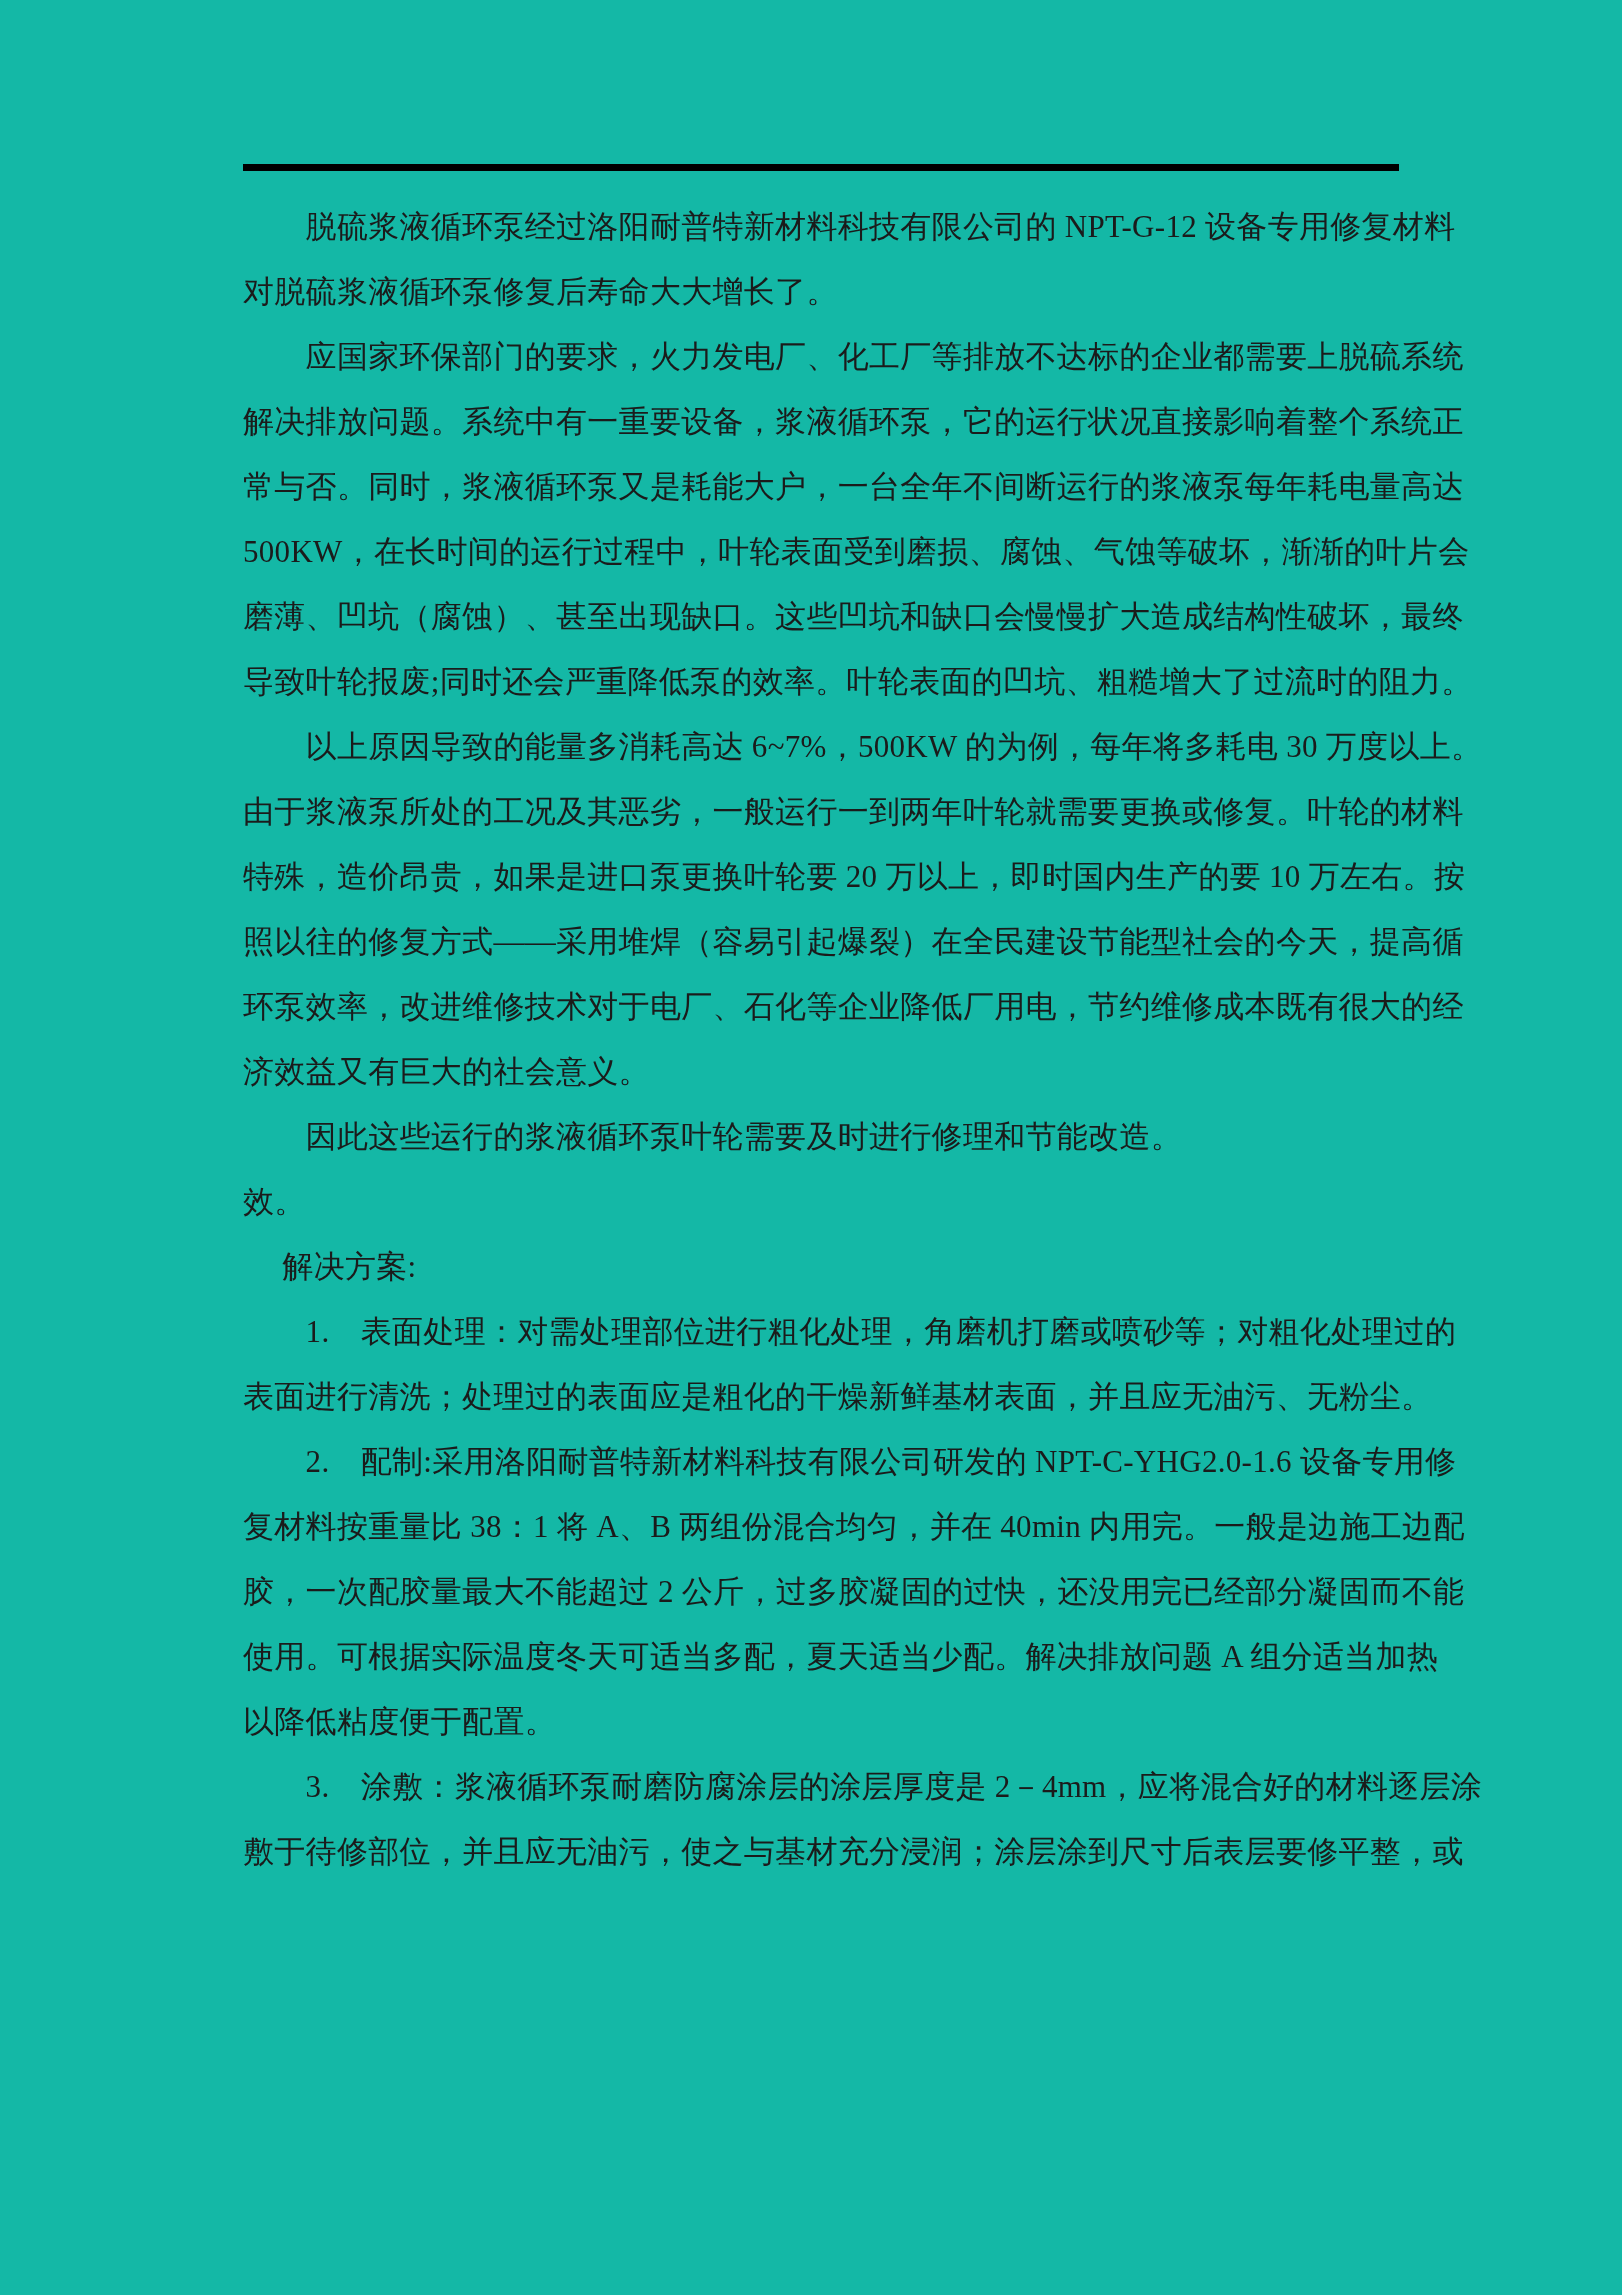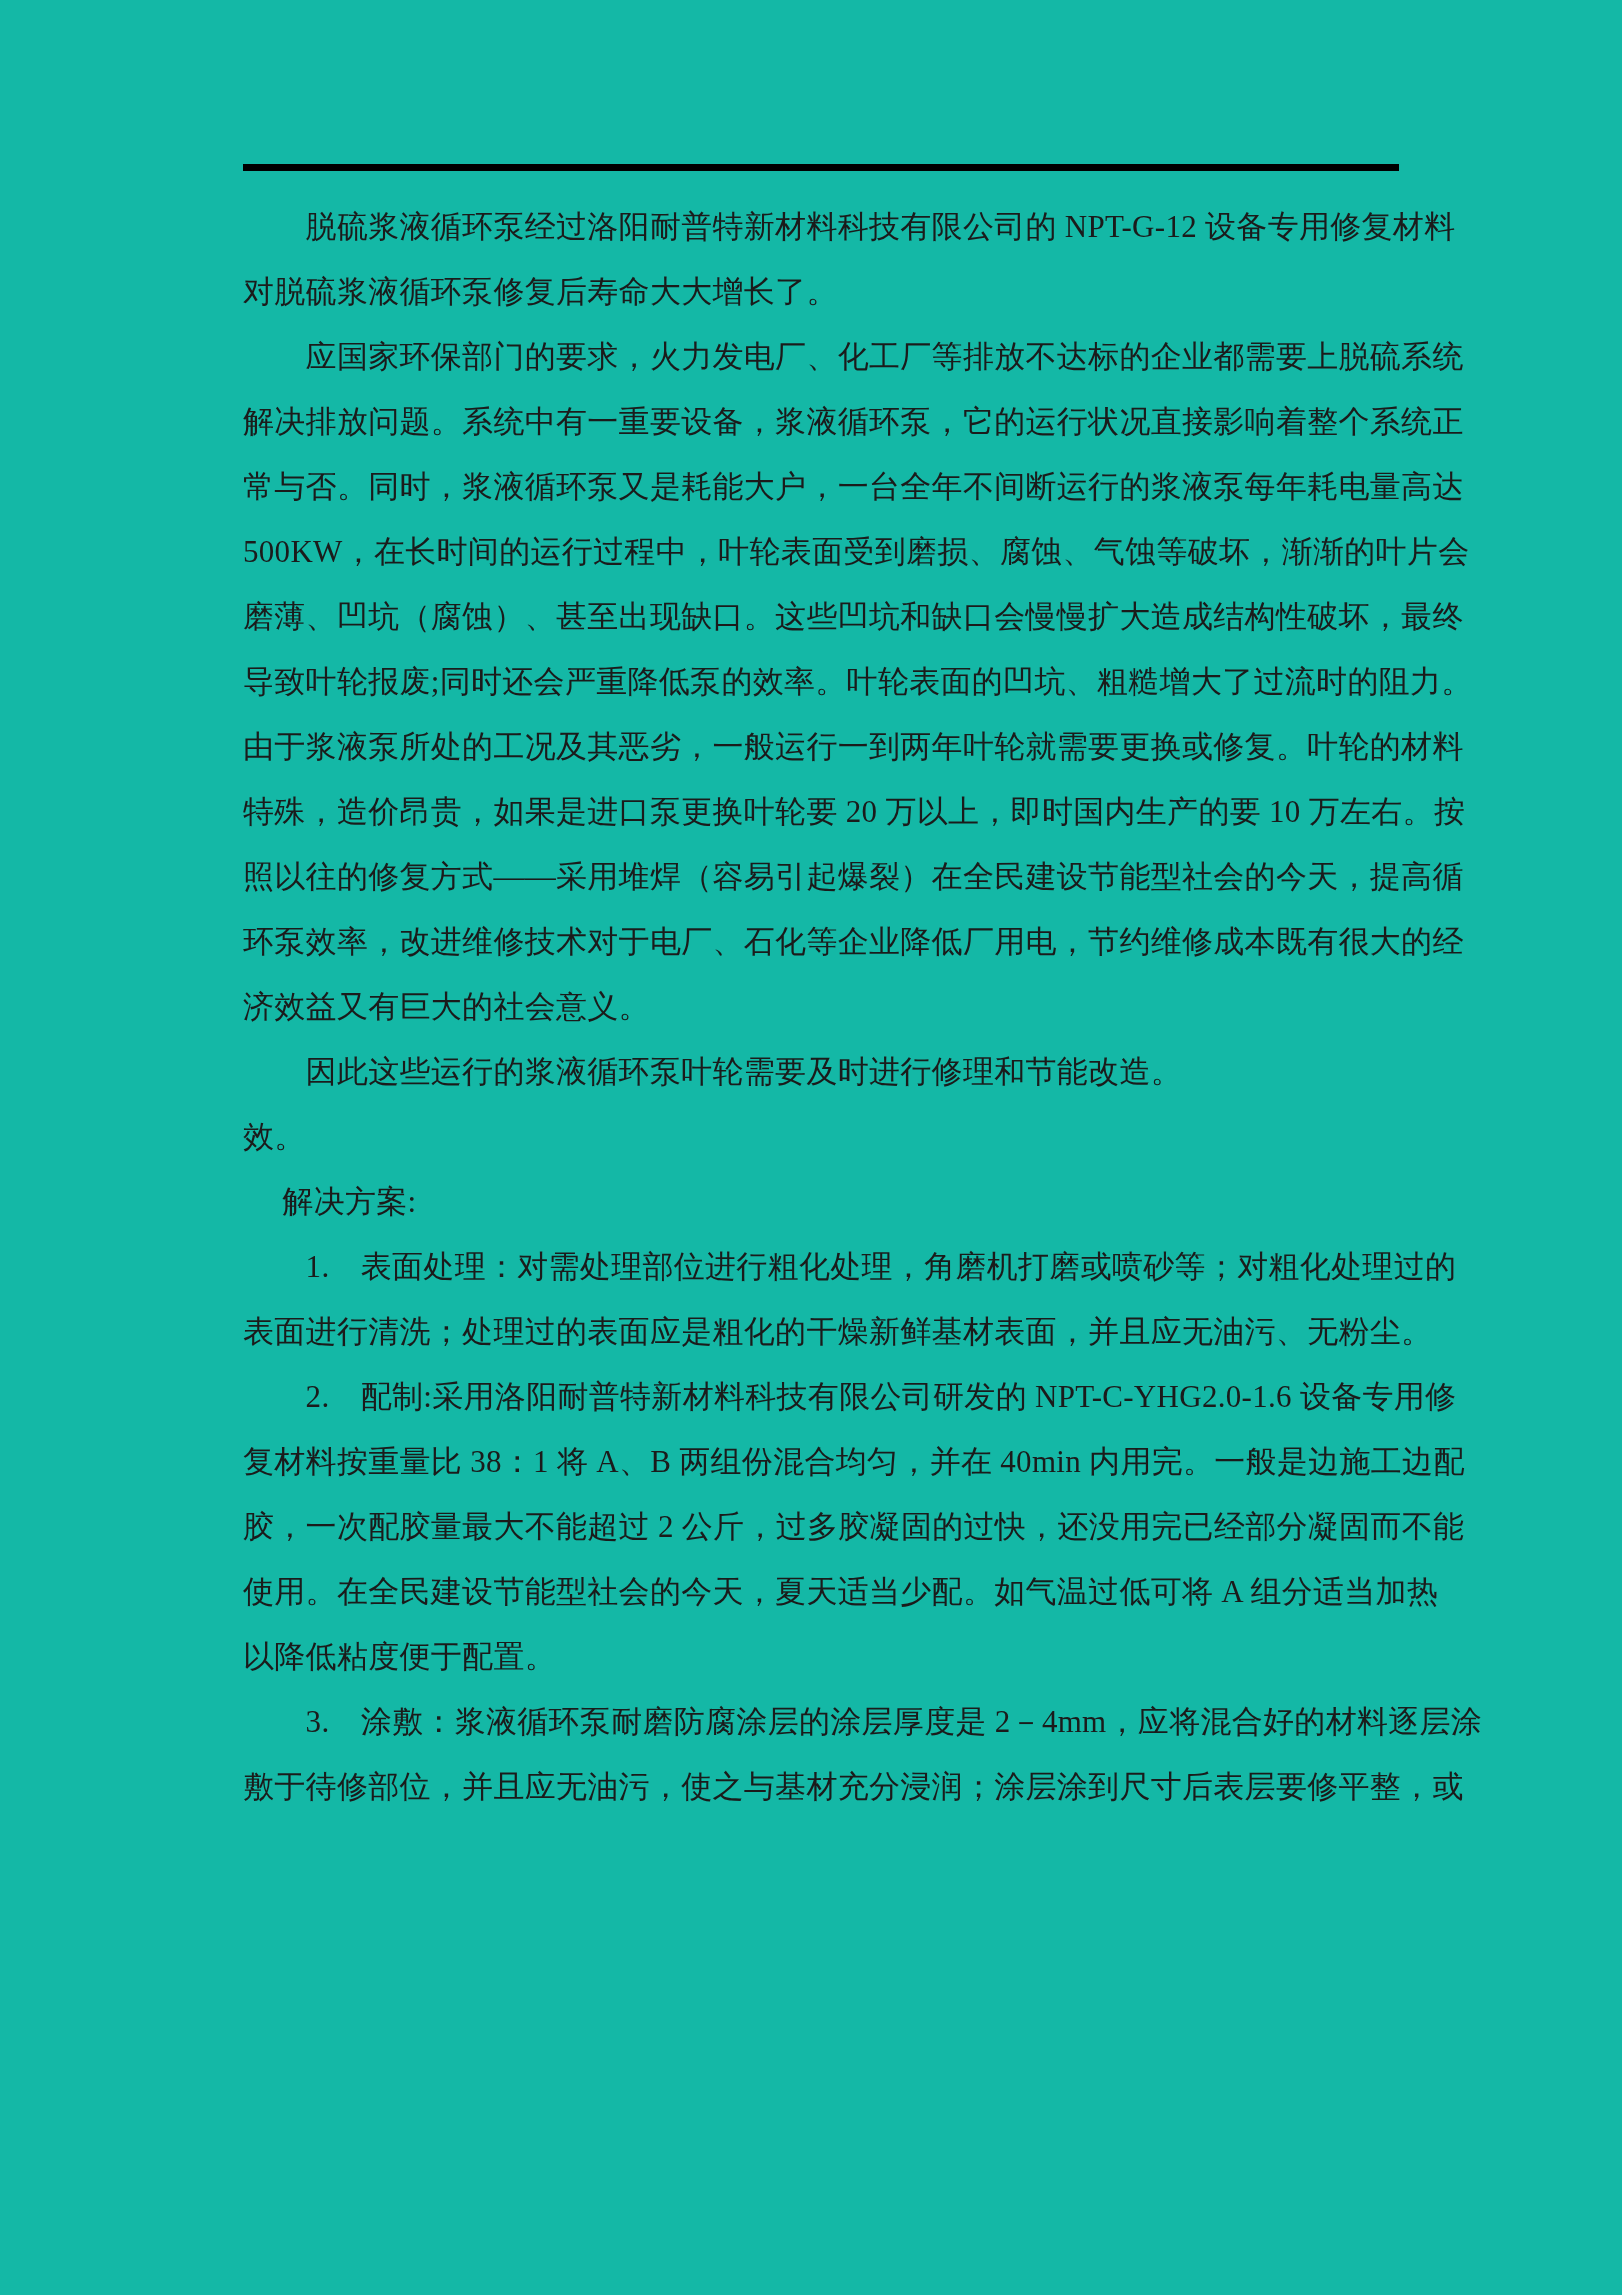--- a/index.html
+++ b/index.html
@@ -41,32 +41,33 @@
   <div class="header-rule"></div>
   <div class="content" id="document-body" style="color: rgb(27, 27, 27);">
       <div class="line">　　脱硫浆液循环泵经过洛阳耐普特新材料科技有限公司的 NPT-G-12 设备专用修复材料</div>
       <div class="line">对脱硫浆液循环泵修复后寿命大大增长了。</div>
       <div class="line">　　应国家环保部门的要求，火力发电厂、化工厂等排放不达标的企业都需要上脱硫系统</div>
       <div class="line">解决排放问题。系统中有一重要设备，浆液循环泵，它的运行状况直接影响着整个系统正</div>
       <div class="line">常与否。同时，浆液循环泵又是耗能大户，一台全年不间断运行的浆液泵每年耗电量高达</div>
       <div class="line">500KW，在长时间的运行过程中，叶轮表面受到磨损、腐蚀、气蚀等破坏，渐渐的叶片会</div>
       <div class="line">磨薄、凹坑（腐蚀）、甚至出现缺口。这些凹坑和缺口会慢慢扩大造成结构性破坏，最终</div>
       <div class="line">导致叶轮报废;同时还会严重降低泵的效率。叶轮表面的凹坑、粗糙增大了过流时的阻力。</div>
+      <div class="line">　　以上原因导致的能量多消耗高达 6~7%，500KW 的为例，每年将多耗电 30 万度以上。</div>
       <div class="line">由于浆液泵所处的工况及其恶劣，一般运行一到两年叶轮就需要更换或修复。叶轮的材料</div>
       <div class="line">特殊，造价昂贵，如果是进口泵更换叶轮要 20 万以上，即时国内生产的要 10 万左右。按</div>
       <div class="line">照以往的修复方式——采用堆焊（容易引起爆裂）在全民建设节能型社会的今天，提高循</div>
       <div class="line">环泵效率，改进维修技术对于电厂、石化等企业降低厂用电，节约维修成本既有很大的经</div>
       <div class="line">济效益又有巨大的社会意义。</div>
       <div class="line">　　因此这些运行的浆液循环泵叶轮需要及时进行修理和节能改造。</div>
       <div class="line">效。</div>
       <div class="line">　 解决方案:</div>
       <div class="line">　　1.　表面处理：对需处理部位进行粗化处理，角磨机打磨或喷砂等；对粗化处理过的</div>
       <div class="line">表面进行清洗；处理过的表面应是粗化的干燥新鲜基材表面，并且应无油污、无粉尘。</div>
       <div class="line">　　2.　配制:采用洛阳耐普特新材料科技有限公司研发的 NPT-C-YHG2.0-1.6 设备专用修</div>
       <div class="line">复材料按重量比 38：1 将 A、B 两组份混合均匀，并在 40min 内用完。一般是边施工边配</div>
       <div class="line">胶，一次配胶量最大不能超过 2 公斤，过多胶凝固的过快，还没用完已经部分凝固而不能</div>
-      <div class="line">使用。在全民建设节能型社会的今天，夏天适当少配。如气温过低可将 A 组分适当加热</div>
+      <div class="line">使用。可根据实际温度冬天可适当多配，夏天适当少配。解决排放问题 A 组分适当加热</div>
       <div class="line">以降低粘度便于配置。</div>
       <div class="line">　　3.　涂敷：浆液循环泵耐磨防腐涂层的涂层厚度是 2－4mm，应将混合好的材料逐层涂</div>
       <div class="line">敷于待修部位，并且应无油污，使之与基材充分浸润；涂层涂到尺寸后表层要修平整，或</div>
     </div>
 </div>
 
 
 </body></html>

